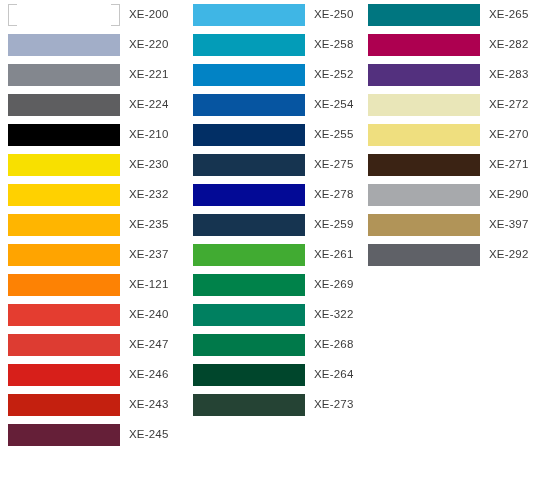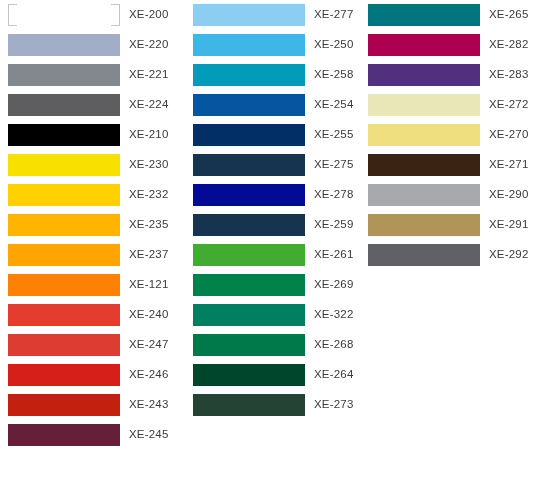--- a/index.html
+++ b/index.html
@@ -140,32 +140,32 @@
         <div class="swatch-chip" style="background: rgb(196, 32, 15);"></div>
         <span class="swatch-label">XE-243</span>
       </div>
       <div class="swatch-row">
         <div class="swatch-chip" style="background: rgb(101, 31, 56);"></div>
         <span class="swatch-label">XE-245</span>
       </div>
     </div>
     <div class="swatch-column col-1">
       <div class="swatch-row">
-        <div class="swatch-chip" style="background: rgb(140, 205, 242);"></div>
-        <span class="swatch-label">XE-277</span>
-      </div>
-      <div class="swatch-row">
         <div class="swatch-chip" style="background: rgb(63, 182, 229);"></div>
         <span class="swatch-label">XE-250</span>
       </div>
       <div class="swatch-row">
         <div class="swatch-chip" style="background: rgb(3, 156, 184);"></div>
         <span class="swatch-label">XE-258</span>
       </div>
       <div class="swatch-row">
+        <div class="swatch-chip" style="background: rgb(2, 131, 197);"></div>
+        <span class="swatch-label">XE-252</span>
+      </div>
+      <div class="swatch-row">
         <div class="swatch-chip" style="background: rgb(6, 85, 161);"></div>
         <span class="swatch-label">XE-254</span>
       </div>
       <div class="swatch-row">
         <div class="swatch-chip" style="background: rgb(2, 47, 101);"></div>
         <span class="swatch-label">XE-255</span>
       </div>
       <div class="swatch-row">
         <div class="swatch-chip" style="background: rgb(22, 52, 80);"></div>
         <span class="swatch-label">XE-275</span>
@@ -227,20 +227,20 @@
       <div class="swatch-row">
         <div class="swatch-chip" style="background: rgb(59, 35, 20);"></div>
         <span class="swatch-label">XE-271</span>
       </div>
       <div class="swatch-row">
         <div class="swatch-chip" style="background: rgb(167, 169, 172);"></div>
         <span class="swatch-label">XE-290</span>
       </div>
       <div class="swatch-row">
         <div class="swatch-chip" style="background: rgb(177, 148, 88);"></div>
-        <span class="swatch-label">XE-291</span>
+        <span class="swatch-label">XE-397</span>
       </div>
       <div class="swatch-row">
         <div class="swatch-chip" style="background: rgb(95, 97, 103);"></div>
         <span class="swatch-label">XE-292</span>
       </div>
     </div>
   </div>
 
 </body></html>

